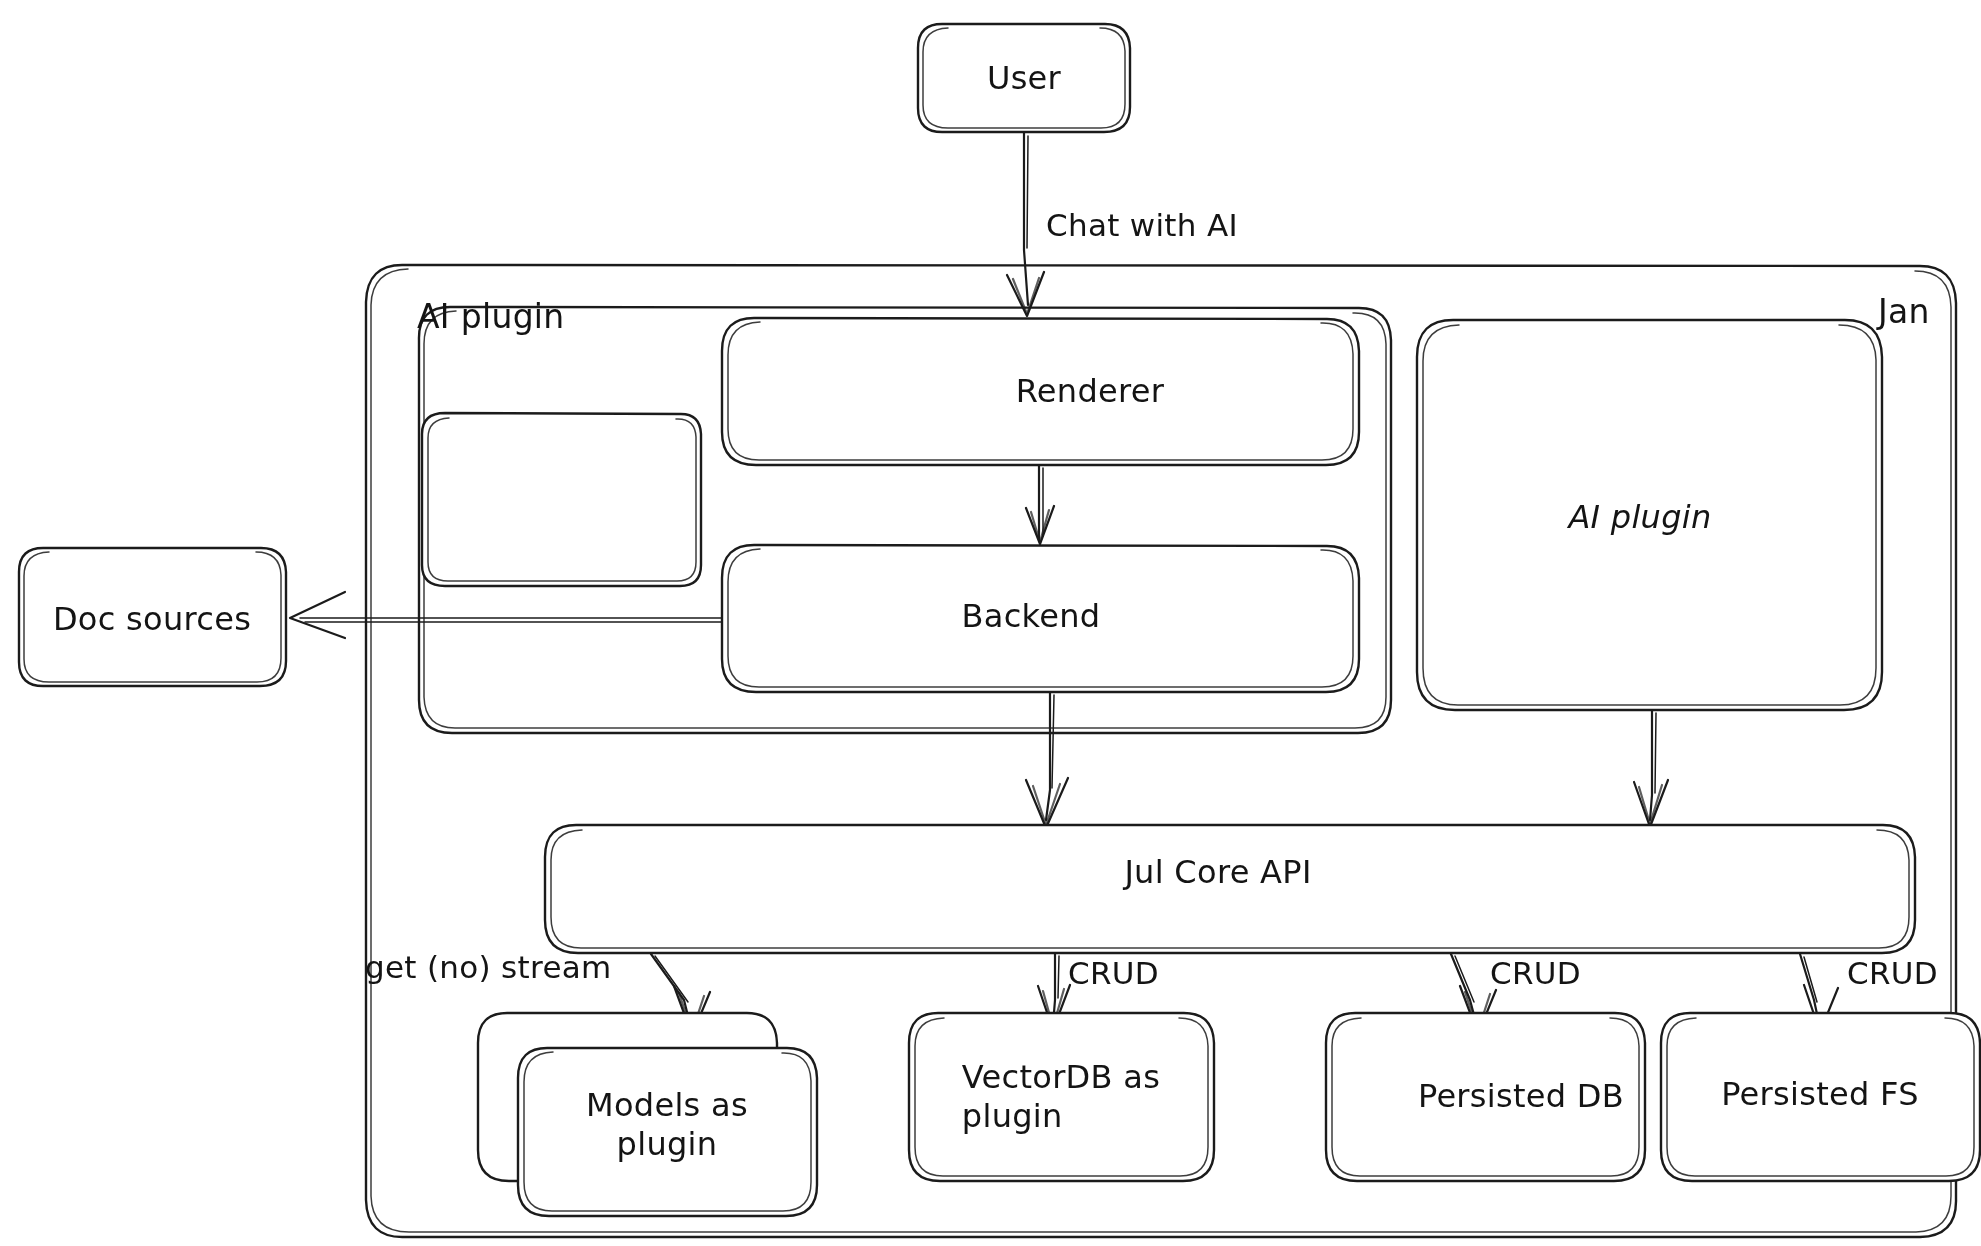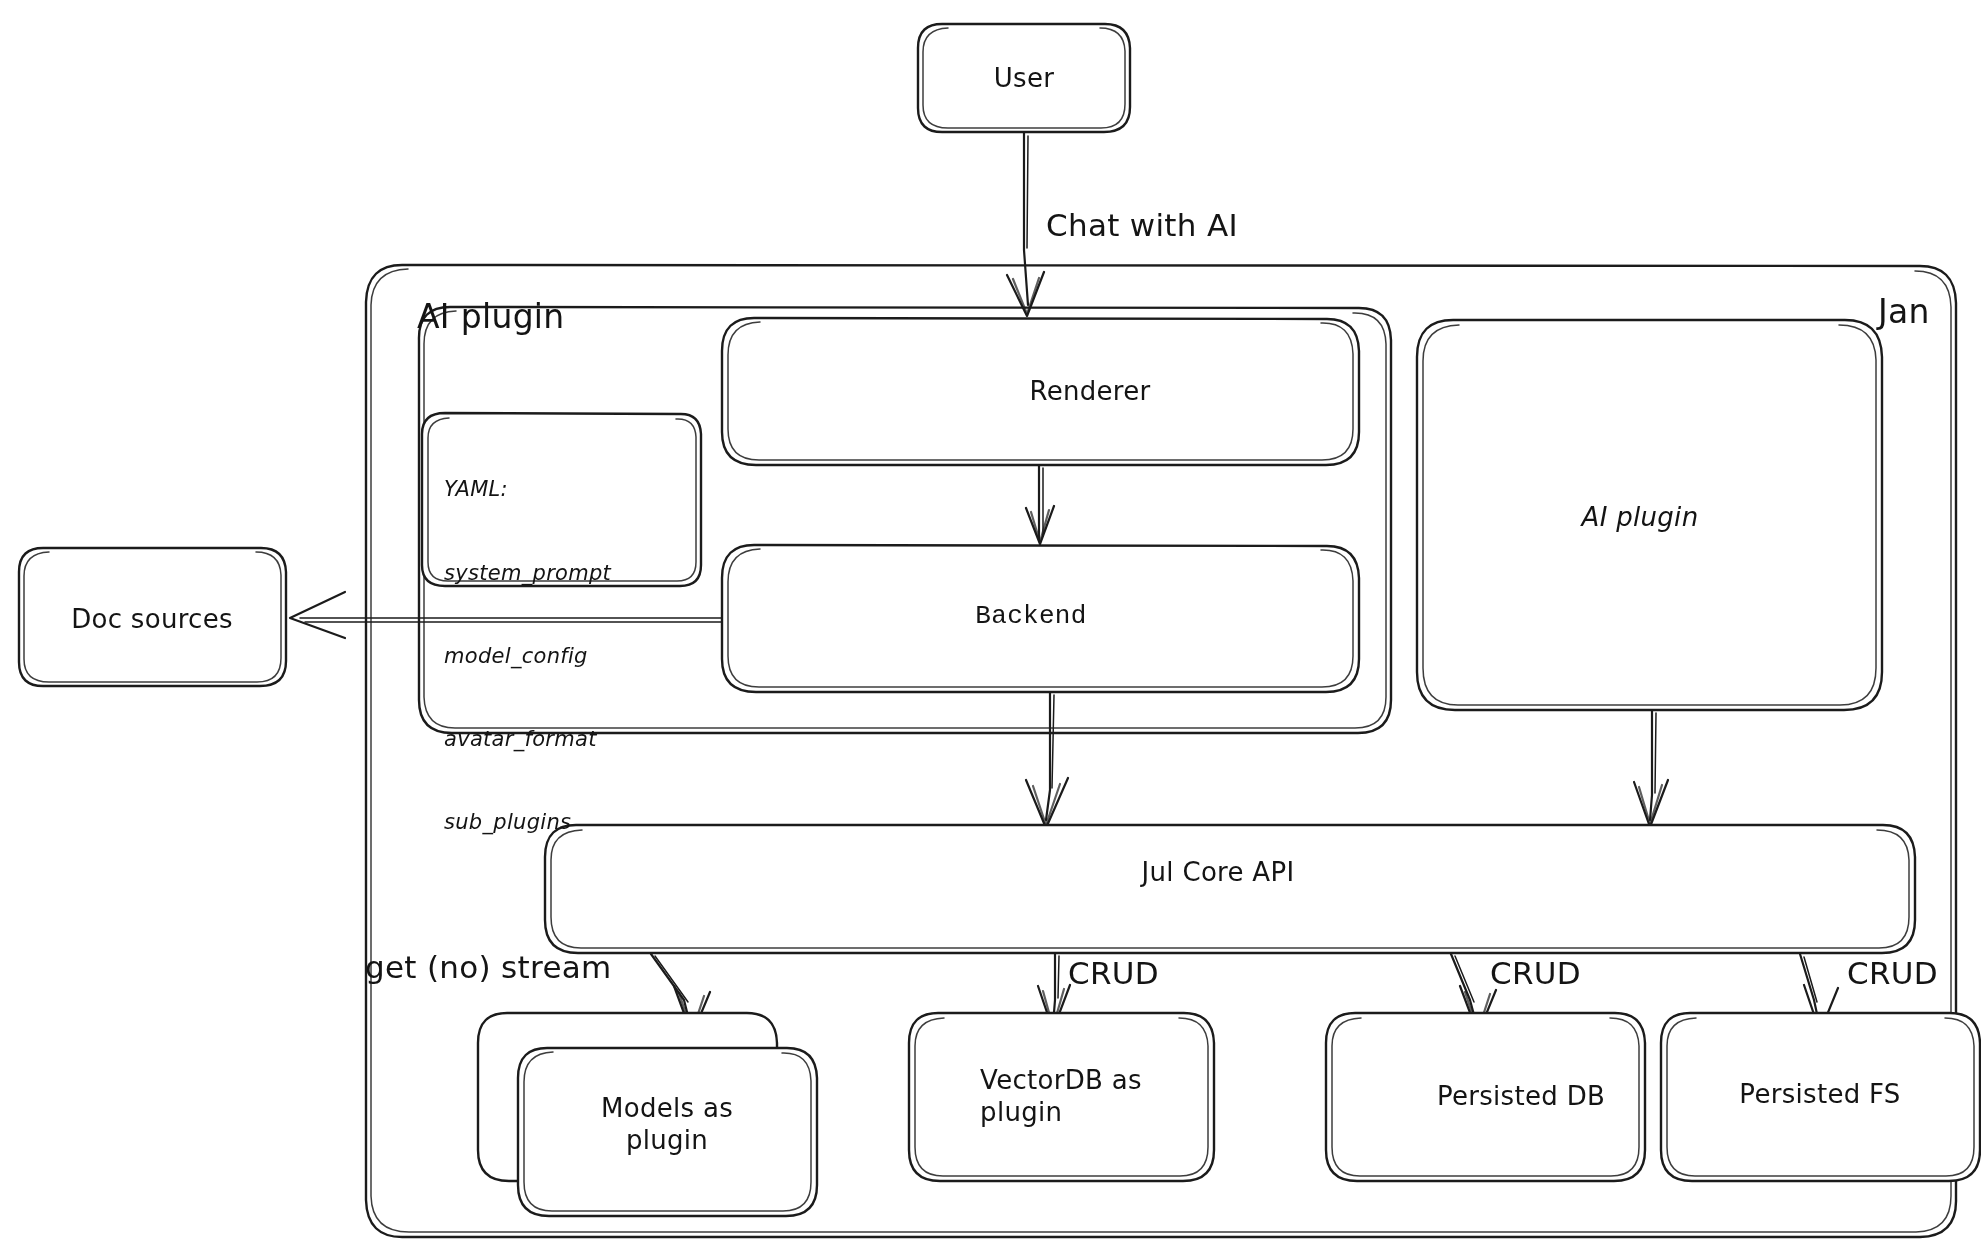--- a/index.html
+++ b/index.html
@@ -64,21 +64,21 @@
   .lbl {
     position: absolute;
     color: #141414;
     font-family: "DejaVu Sans", sans-serif;
     white-space: pre;
     line-height: 1.22;
     letter-spacing: 0.3px;
     user-select: none;
   }
   .node-label {
-    font-size: 26px;
+    font-size: 32px;
     text-align: center;
     transform: translate(-50%, -50%);
   }
   .node-label.italicish {
     font-style: italic;
   }
   .edge-label {
     font-size: 31px;
   }
   .container-label {
@@ -254,21 +254,21 @@
   </svg>
 
   <div class="lbl container-label" style="left:1878px; top:272px;margin-top:20px;">Jan</div>
 
   <div class="lbl container-label" style="left:417px; top:297px;">AI plugin</div>
 
   <div class="lbl node-label" style="left:1024px; top:79px;">User</div>
 
   <div class="lbl node-label" style="left:1090px; top:392px;">Renderer</div>
 
-  <div class="lbl node-label" style="left:1031px; top:617px;font-family:Liberation Mono, monospace;">Backend</div>
+  <div class="lbl node-label" style="left:1031px; top:617px;">Backend</div>
 
   <div class="lbl node-label italicish" style="left:1640px; top:518px;">AI plugin</div>
 
   <div class="lbl node-label" style="left:1218px; top:873px;">Jul Core API</div>
 
   <div class="lbl node-label" style="left:152px; top:620px;">Doc sources</div>
 
   <div class="lbl node-label" style="left:667px; top:1125px; text-align:center;">Models as
 plugin</div>
 
@@ -283,21 +283,14 @@
   <div class="lbl edge-label" style="left:1046px; top:207px;">Chat with AI</div>
 
   <div class="lbl edge-label" style="left:365px; top:949px;">get (no) stream</div>
 
   <div class="lbl edge-label" style="left:1068px; top:955px;">CRUD</div>
 
   <div class="lbl edge-label" style="left:1490px; top:955px;">CRUD</div>
 
   <div class="lbl edge-label" style="left:1847px; top:955px;">CRUD</div>
 
-  <div class="lbl yaml-block" style="left:444px; top:421px;">
-    <div>YAML:</div>
-    <div>system_prompt</div>
-    <div>model_config</div>
-    <div>avatar_format</div>
-    <div>sub_plugins</div>
-  </div>
 
 </div>
 
 </body></html>

